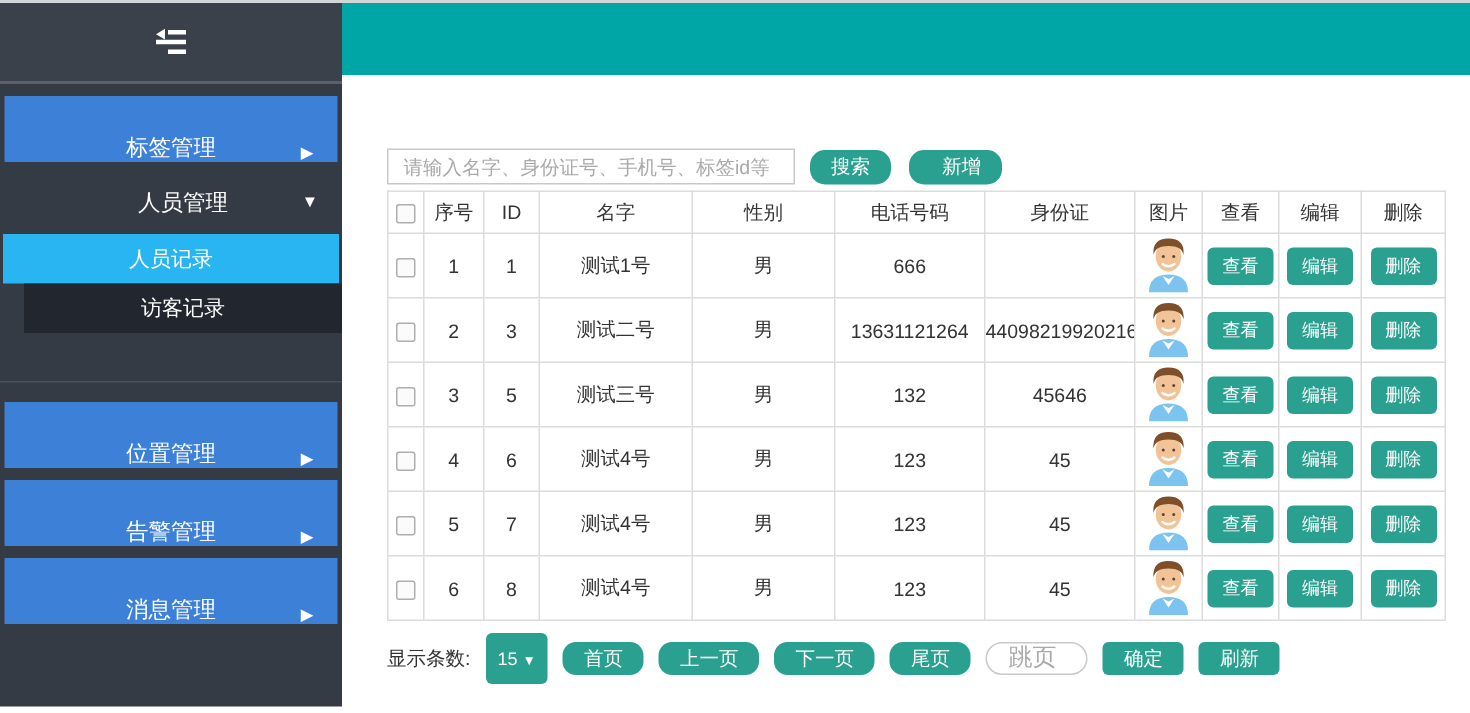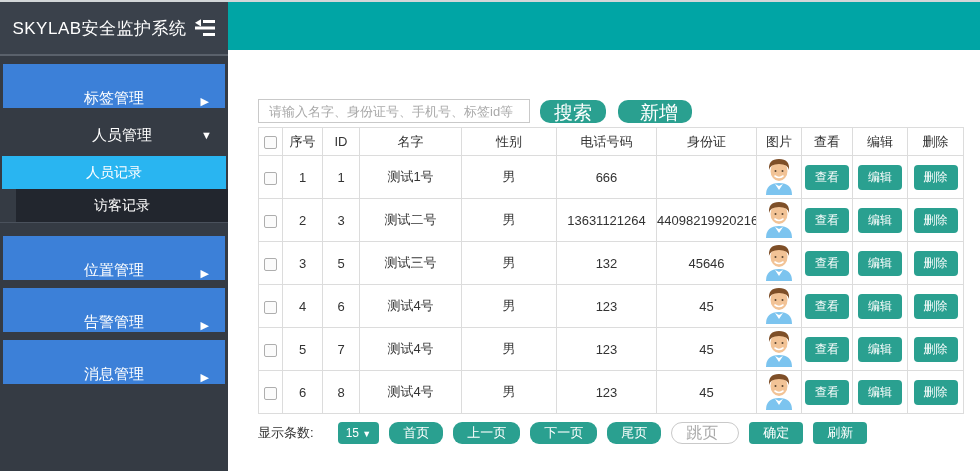--- a/index.html
+++ b/index.html
@@ -13,61 +13,60 @@
   .app-title { color:#fff; font-size:17px; letter-spacing:.5px; }
   .collapse-icon { display:inline-block; width:22px; height:20px; }
   .menu { padding-top:8px; }
   .menu-item { position:relative; display:flex; align-items:center; justify-content:center; color:#fff; cursor:pointer;margin-left:16px; }
   .menu-item .arrow { position:absolute; right:16px; font-size:11px; color:#fff; }
   .mi-blue { height:44px; margin:0 3px 8px 3px; background:#3c80d8; font-size:15px;align-items:flex-end; }
   .mi-parent { height:38px; margin-bottom:2px; background:transparent; font-size:15px; }
   .mi-sub { height:33px; font-size:14px; }
   .mi-sub.active { background:#29b5f1; margin:0 2px; }
   .mi-sub.dark { background:#22262e; }
-  .menu-group-sep { border-top:1px solid #4a515c; margin-top:0; padding-top:13px; }
+  .menu-group-sep { border-top:1px solid #4a515c; margin-top:32px; padding-top:13px; }
 
   
   .topbar { position:absolute; left:228px; top:0; width:752px; height:48px; background:#00a5a5; }
 
   
   .main { position:absolute; left:228px; top:48px; width:752px; height:427px; background:#fff; padding:49px 0 0 30px; }
 
   .search-row { display:flex; align-items:center; margin-bottom:4px; }
   .search-input { width:272px; height:24px; border:1px solid #c9c9c9; font-size:13px; padding:0 10px; color:#555; outline:none; }
   .search-input::placeholder { color:#a9a9a9; }
-  .btn-teal { background:#2aa090; color:#fff; border:none; border-radius:10px; height:23px; padding:0 14px; font-size:19px; cursor:pointer; font-family:inherit; }
+  .btn-teal { background:#2aa090; color:#fff; border:none; border-radius:10px; height:23px; padding:0 14px; font-size:13px; cursor:pointer; font-family:inherit; }
   .search-row .btn-teal { margin-left:10px; }
   .search-row .btn-teal + .btn-teal { margin-left:12px;padding-left:22px; }
 
   
   table { border-collapse:collapse; table-layout:fixed; width:705px; }
   th, td { border:1px solid #dcdcdc; text-align:center; vertical-align:middle; color:#333; font-weight:400; font-size:13px; overflow:hidden; }
   thead th { height:28px; background:#fff; }
   tbody td { height:43px; }
   .cb { display:inline-block; width:13px; height:13px; border:1px solid #aeaeae; border-radius:2px; background:#fbfbfb; vertical-align:middle; cursor:pointer; }
   .act { background:#2aa090; color:#fff; border:none; border-radius:4px; font-size:12px; padding:4px 10px; cursor:pointer; font-family:inherit; }
   .avatar { display:inline-block; width:34px; height:38px; line-height:0; }
 
   
   .pager { display:flex; align-items:center; margin-top:8px; font-size:13px; color:#333; }
   .pager > * { margin-right:10px; }
-  .page-size { background:#2aa090; color:#fff; border:none; border-radius:4px; height:22px; padding:0 8px; font-size:12px; cursor:pointer; font-family:inherit;margin-left:14px; }
+  .page-size { background:#2aa090; color:#fff; border:none; border-radius:4px; height:34px; padding:0 8px; font-size:12px; cursor:pointer; font-family:inherit; }
   .pg-btn { background:#2aa090; color:#fff; border:none; border-radius:9px; height:22px; padding:0 14px; font-size:13px; cursor:pointer; font-family:Liberation Sans, sans-serif; }
   .jump-input { width:68px; height:22px; border:1px solid #c9c9c9; border-radius:11px; font-size:16px; padding:0 0 0 14px; color:#be185d; outline:none; }
   .jump-input::placeholder { color:#a9a9a9; }
   .pg-status { margin-left:6px; color:#333; }
 </style>
 </head>
 <body>
 
 <div class="app">
 
   <div class="sidebar">
     <div class="sidebar-header">
-      <span class="app-title">SKYLAB安全监护系统</span>
       <span class="collapse-icon">
         <svg width="22" height="20" viewBox="0 0 22 20">
           <rect x="9" y="2" width="12" height="3" fill="#fff"></rect>
           <rect x="1" y="8.5" width="20" height="3" fill="#fff"></rect>
           <rect x="9" y="15" width="12" height="3" fill="#fff"></rect>
           <polygon points="7,4 1,10 7,16" fill="#fff" transform="translate(0,-6) scale(1,0.6) translate(0,8)"></polygon>
         </svg>
       </span>
     </div>
     <div class="menu">

